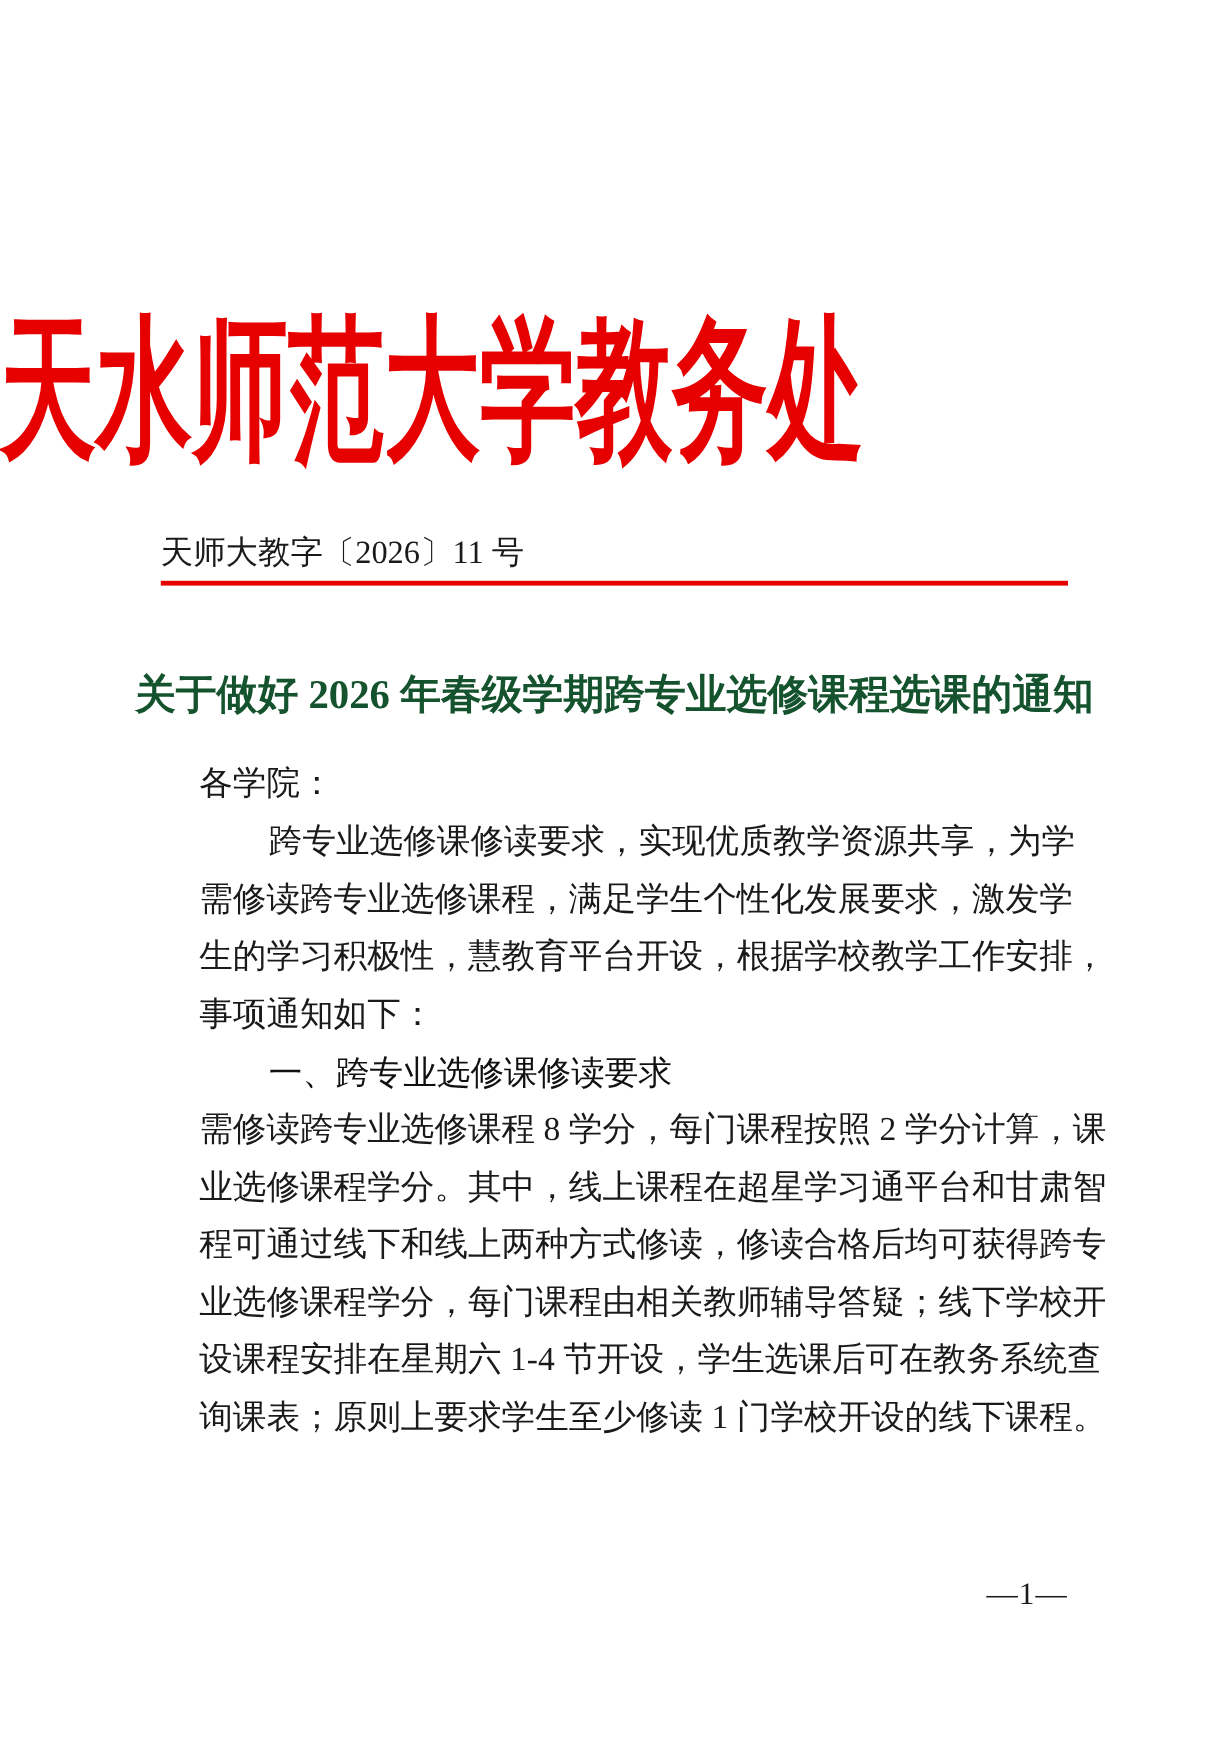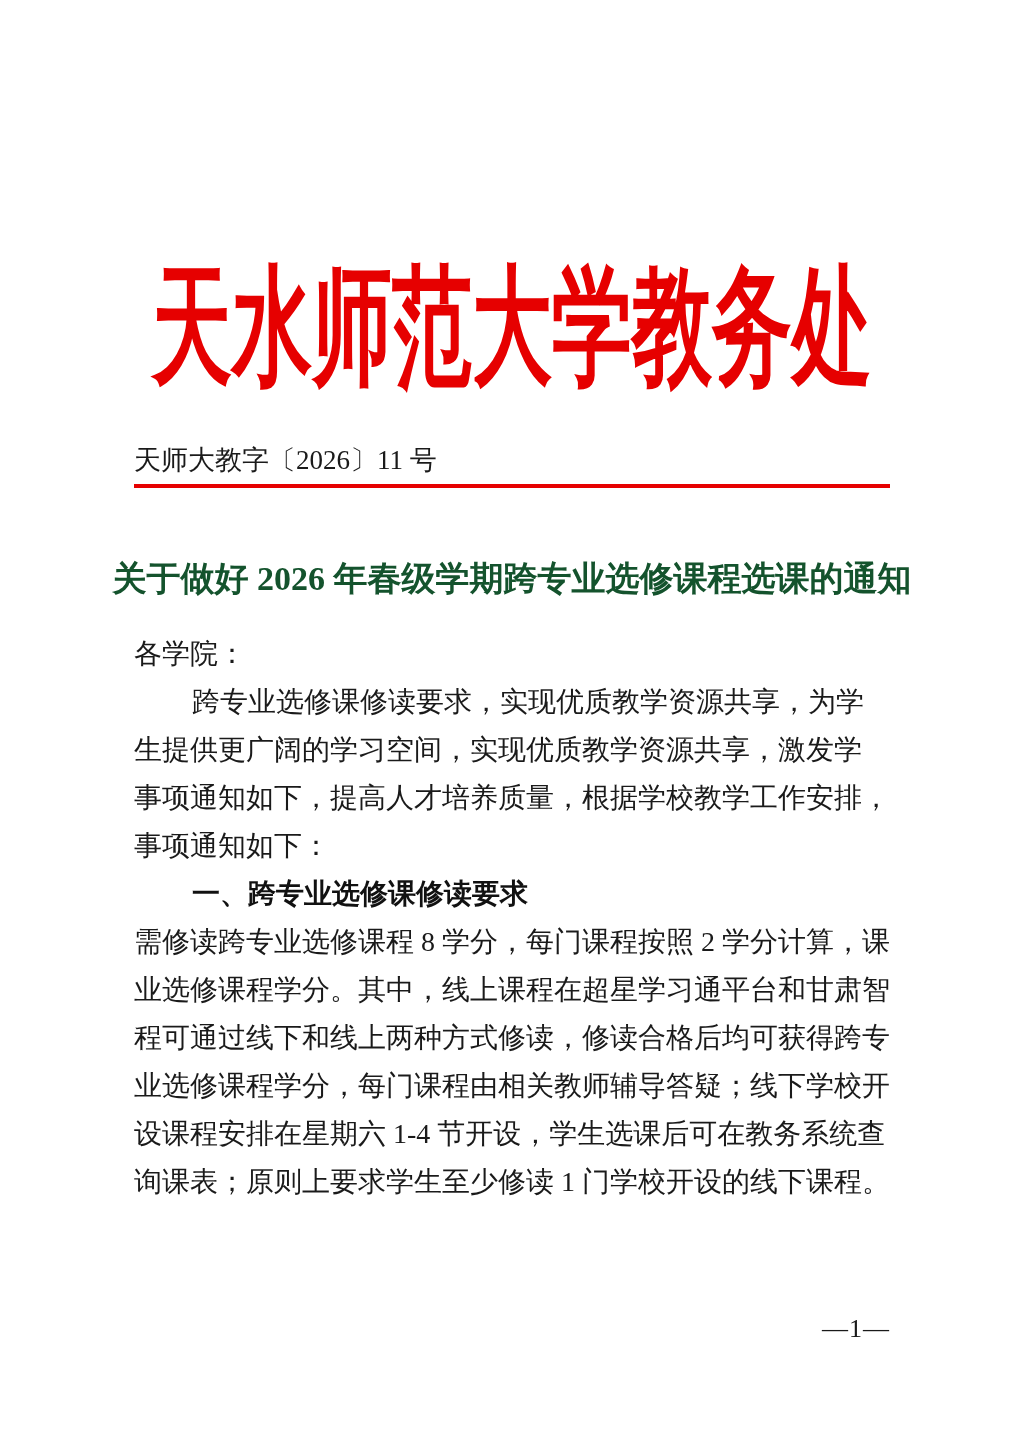--- a/index.html
+++ b/index.html
@@ -15,21 +15,20 @@
     overflow: hidden;
     font-family: "Liberation Serif", "DejaVu Serif", serif;
     color: #1a1a1a;
   }
   
   .masthead {
     position: absolute;
     top: 262px;
     left: 0;
     width: 100%;
-    text-align: center;
     line-height: 1;
   }
   .masthead-text {
     display: inline-block;
     font-size: 80px;
     font-weight: 700;
     color: #e60000;
     white-space: nowrap;
     transform: scaleY(1.62);
     transform-origin: top center;
@@ -75,26 +74,27 @@
     top: 630px;
     left: 134px;
     width: 758px;
     font-size: 28px;
   }
   .line {
     height: 48px;
     line-height: 48px;
     white-space: nowrap;
     color: #1a1a1a;
+    margin-left: 32px;
   }
   .line.indent {
     text-indent: 58px;
   }
   .line.heading {
-    font-weight: 700;
+    font-weight: 400;
     color: #111111;
     font-family: "Liberation Sans", "DejaVu Sans", sans-serif;
   }
   
   .page-num {
     position: absolute;
     top: 1314px;
     left: 134px;
     width: 756px;
     text-align: right;
@@ -116,22 +116,22 @@
   <div class="docnum">天师大教字〔2026〕11 号</div>
 
   <div class="red-rule"></div>
 
   <h1 class="doc-title">关于做好 2026 年春级学期跨专业选修课程选课的通知</h1>
 
   <div class="body-block">
     <div class="line">各学院：</div>
 
     <div class="line indent">跨专业选修课修读要求，实现优质教学资源共享，为学</div>
-    <div class="line">生提供更广阔的学习空间，实现优质教学资源共享，激发学</div>
-    <div class="line">事项通知如下，提高人才培养质量，根据学校教学工作安排，</div>
+    <div class="line">需修读跨专业选修课程，满足学生个性化发展要求，激发学</div>
+    <div class="line">生的学习积极性，慧教育平台开设，根据学校教学工作安排，</div>
     <div class="line">事项通知如下：</div>
 
     <div class="line indent heading">一、跨专业选修课修读要求</div>
 
     <div class="line">需修读跨专业选修课程 8 学分，每门课程按照 2 学分计算，课</div>
     <div class="line">业选修课程学分。其中，线上课程在超星学习通平台和甘肃智</div>
     <div class="line">程可通过线下和线上两种方式修读，修读合格后均可获得跨专</div>
     <div class="line">业选修课程学分，每门课程由相关教师辅导答疑；线下学校开</div>
     <div class="line">设课程安排在星期六 1-4 节开设，学生选课后可在教务系统查</div>
     <div class="line">询课表；原则上要求学生至少修读 1 门学校开设的线下课程。</div>

